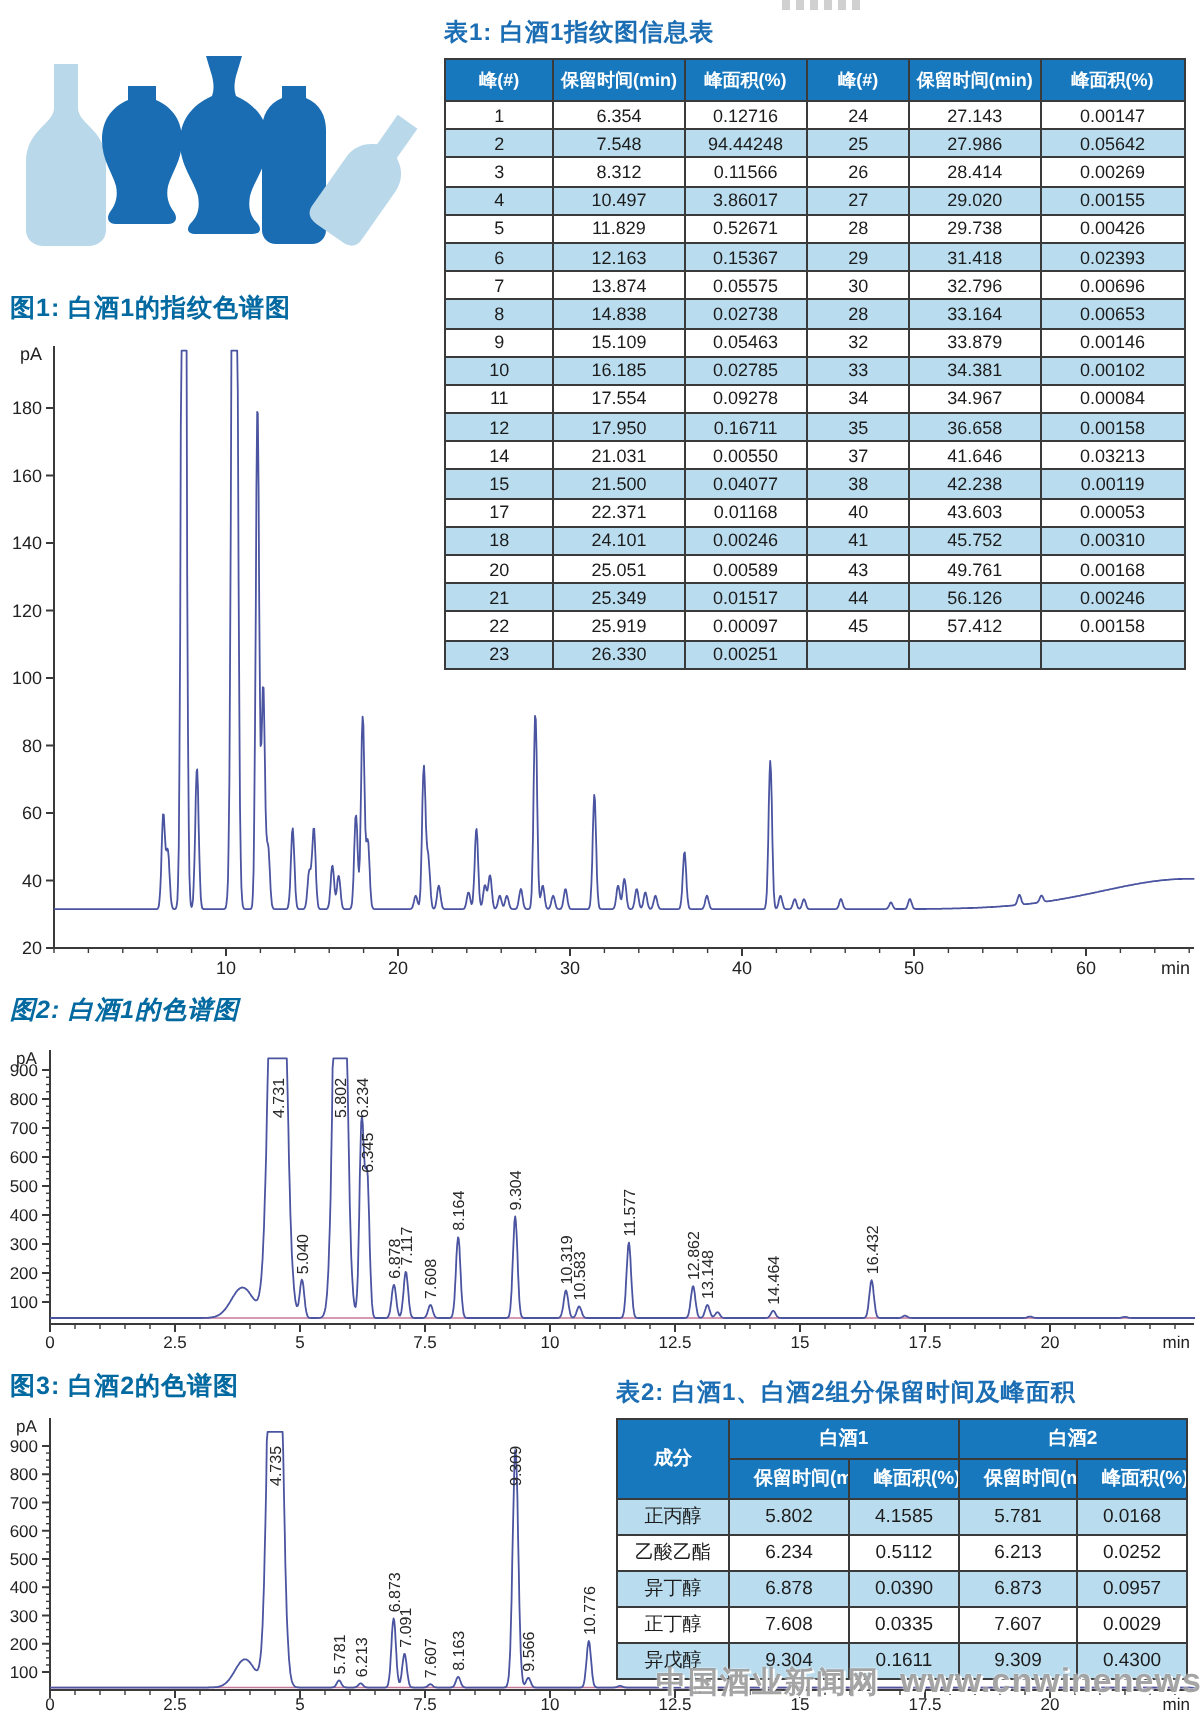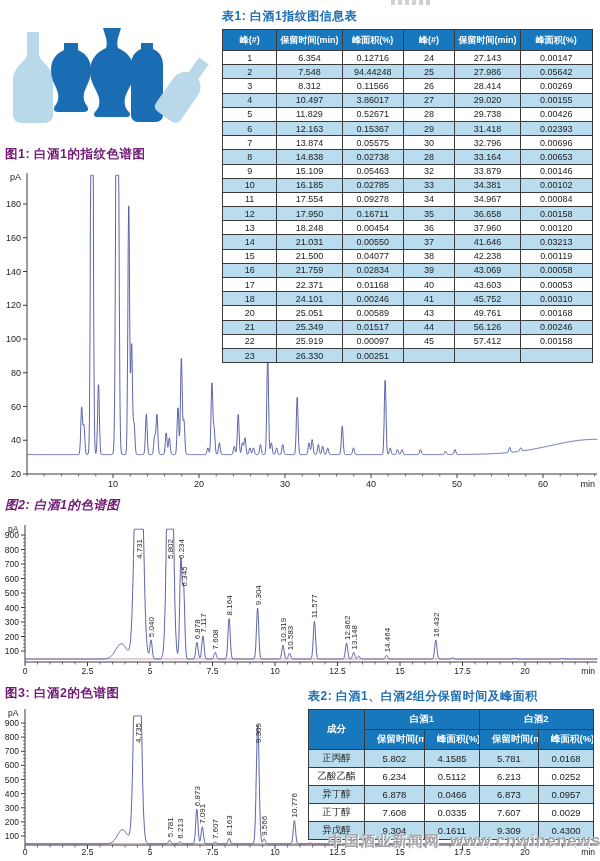--- a/index.html
+++ b/index.html
@@ -1,21 +1,21 @@
 <!DOCTYPE html>
 <html><head>
 <meta charset="utf-8">
 <style>
   html,body{margin:0;padding:0;}
   body{
     width:600px;height:861px;position:relative;overflow:hidden;background:#ffffff;
     font-family:"Liberation Sans","DejaVu Sans",sans-serif;
   }
   .caption{
-    position:absolute;left:5px;font-size:12.5px;font-weight:bold;color:#701a75;
+    position:absolute;left:5px;font-size:12.5px;font-weight:bold;color:#0369a1;
     letter-spacing:0.5px;
   }
   .tbl-title{font-size:12px;font-weight:bold;color:#1c6eb4;margin:0 0 4px 0;letter-spacing:0.5px;}
   table{border-collapse:collapse;table-layout:fixed;background:#fff;}
   th,td{border:1px solid #3a3a3a;text-align:center;overflow:hidden;white-space:nowrap;}
   
   #table1-wrap{position:absolute;left:222px;top:8px;width:376px;}
   #t1{width:371px;font-size:9px;}
   #t1 th{background:#1778be;color:#fff;font-weight:bold;height:18px;padding:1px 0;}
   #t1 td{height:13.2px;padding:0 2px;color:#1c1c1c;}
@@ -235,50 +235,34 @@
         </tr>
         <tr>
           <td>12</td>
           <td>17.950</td>
           <td>0.16711</td>
           <td>35</td>
           <td>36.658</td>
           <td>0.00158</td>
         </tr>
         <tr>
-          <td>13</td>
-          <td>18.248</td>
-          <td>0.00454</td>
-          <td>36</td>
-          <td>37.960</td>
-          <td>0.00120</td>
-        </tr>
-        <tr>
           <td>14</td>
           <td>21.031</td>
           <td>0.00550</td>
           <td>37</td>
           <td>41.646</td>
           <td>0.03213</td>
         </tr>
         <tr>
           <td>15</td>
           <td>21.500</td>
           <td>0.04077</td>
           <td>38</td>
           <td>42.238</td>
           <td>0.00119</td>
-        </tr>
-        <tr>
-          <td>16</td>
-          <td>21.759</td>
-          <td>0.02834</td>
-          <td>39</td>
-          <td>43.069</td>
-          <td>0.00058</td>
         </tr>
         <tr>
           <td>17</td>
           <td>22.371</td>
           <td>0.01168</td>
           <td>40</td>
           <td>43.603</td>
           <td>0.00053</td>
         </tr>
         <tr>
@@ -600,21 +584,21 @@
         <tr>
           <td>乙酸乙酯</td>
           <td>6.234</td>
           <td>0.5112</td>
           <td>6.213</td>
           <td>0.0252</td>
         </tr>
         <tr>
           <td>异丁醇</td>
           <td>6.878</td>
-          <td>0.0466</td>
+          <td>0.0390</td>
           <td>6.873</td>
           <td>0.0957</td>
         </tr>
         <tr>
           <td>正丁醇</td>
           <td>7.608</td>
           <td>0.0335</td>
           <td>7.607</td>
           <td>0.0029</td>
         </tr>

